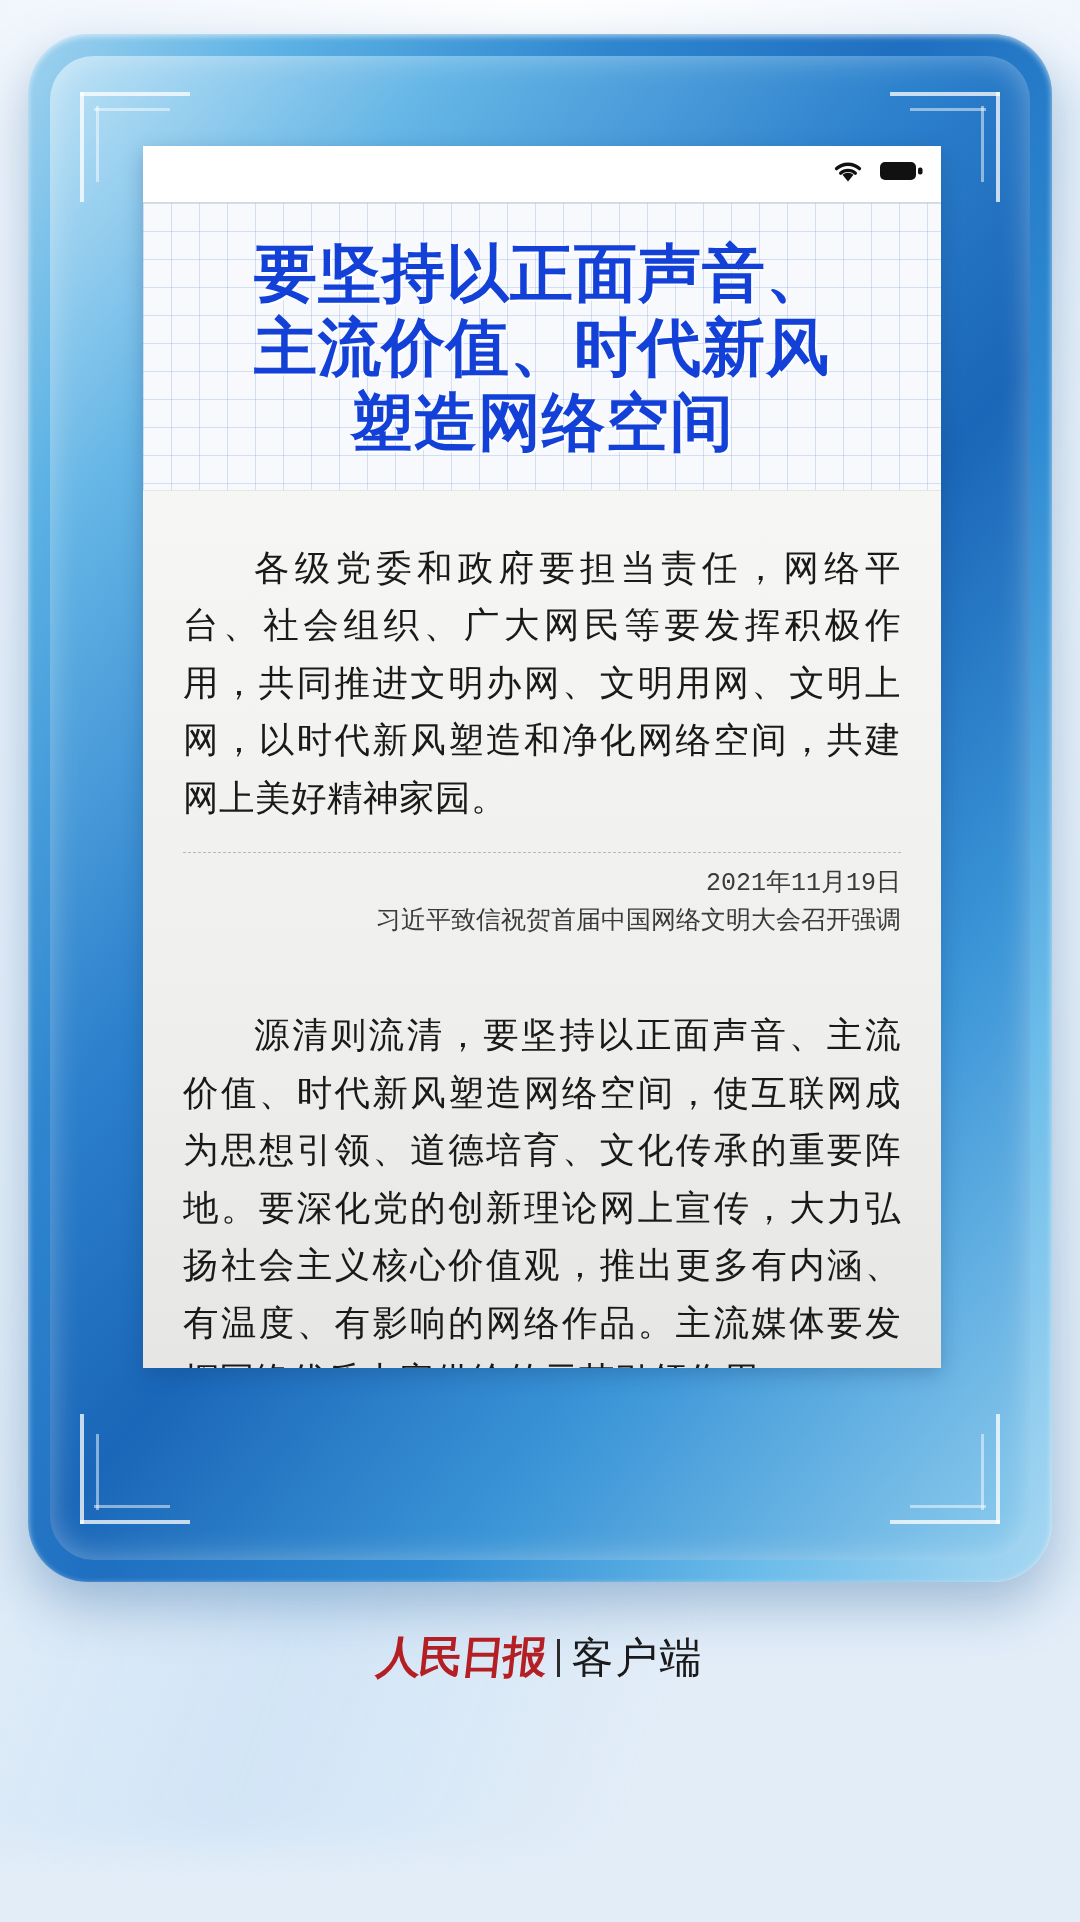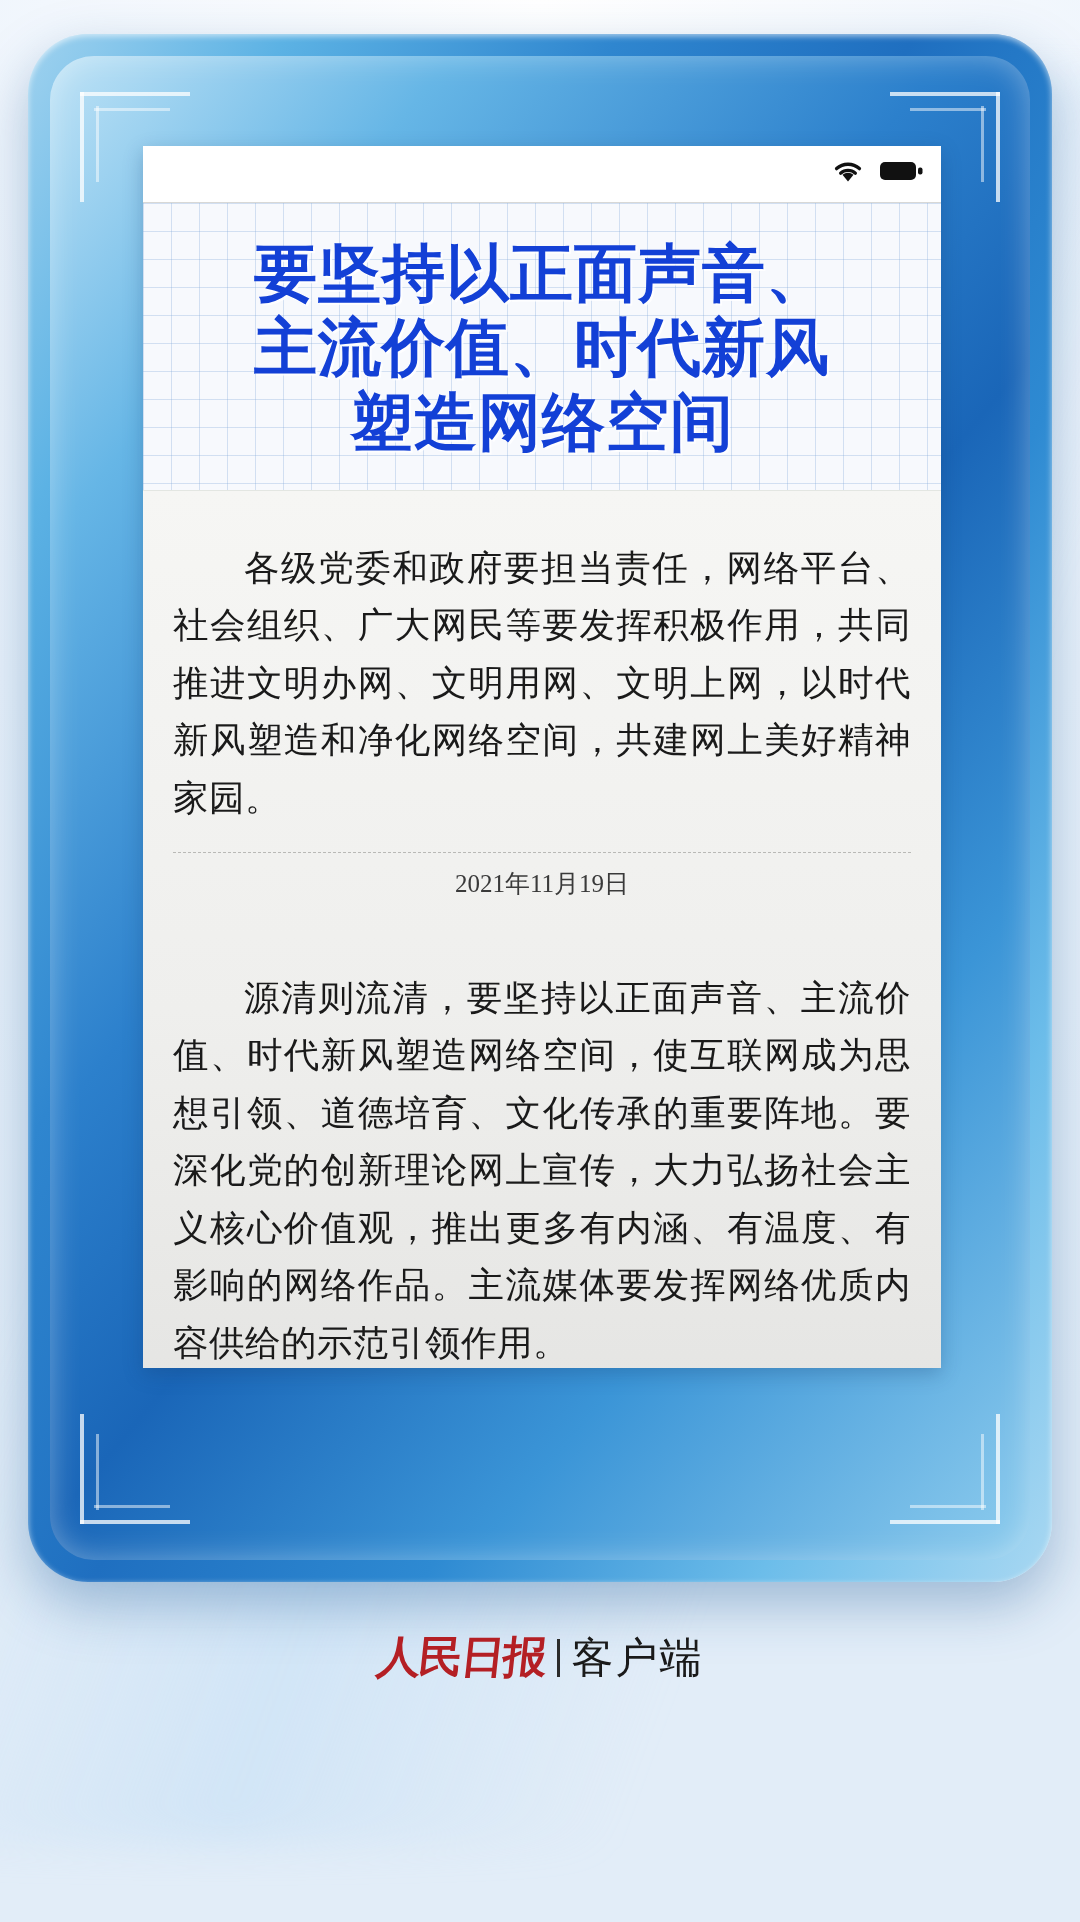--- a/index.html
+++ b/index.html
@@ -153,21 +153,21 @@
     letter-spacing: 1px;
     color: #1340d6;
     text-shadow: 2px 2px 0 rgba(255,255,255,0.85);
     white-space: pre-line;
   }
 
   
   .paper {
     position: relative;
     height: 942px;
-    padding: 0 30px;
+    padding: 0 40px;
     background: linear-gradient(180deg, #f6f6f4 0%, #efefed 55%, #e4e4e2 100%);
     box-sizing: border-box;
   }
 
   .quote-block { padding-top: 48px; }
   .quote-block.second { padding-top: 66px; }
 
   .quote-text {
     margin: 0;
     font-family: "DejaVu Serif", "Liberation Serif", serif;
@@ -179,22 +179,22 @@
     letter-spacing: 0.5px;
   }
 
   .rule {
     margin: 26px 0 12px;
     border: 0;
     border-top: 1px dashed #b9b9b6;
   }
 
   .attrib {
-    text-align: center;
-    font-family: Liberation Serif, serif;
+    text-align: right;
+    font-family: Liberation Mono, monospace;
     font-size: 25px;
     line-height: 1.5;
     color: #3a3a3a;
   }
   .attrib .date { display: block; }
   .attrib .source { display: block; }
 
   
   .footer {
     position: absolute;
@@ -287,20 +287,21 @@
 塑造网络空间</h1>
       </div>
 
       <div class="paper">
 
         <div class="quote-block">
           <p class="quote-text">各级党委和政府要担当责任，网络平台、社会组织、广大网民等要发挥积极作用，共同推进文明办网、文明用网、文明上网，以时代新风塑造和净化网络空间，共建网上美好精神家园。</p>
           <hr class="rule">
           <div class="attrib">
             <span class="date">2021年11月19日</span>
+            <span class="source">习近平致信祝贺首届中国网络文明大会召开强调</span>
           </div>
         </div>
 
         <div class="quote-block second">
           <p class="quote-text">源清则流清，要坚持以正面声音、主流价值、时代新风塑造网络空间，使互联网成为思想引领、道德培育、文化传承的重要阵地。要深化党的创新理论网上宣传，大力弘扬社会主义核心价值观，推出更多有内涵、有温度、有影响的网络作品。主流媒体要发挥网络优质内容供给的示范引领作用。</p>
 
         </div>
 
       </div>
     </div>

